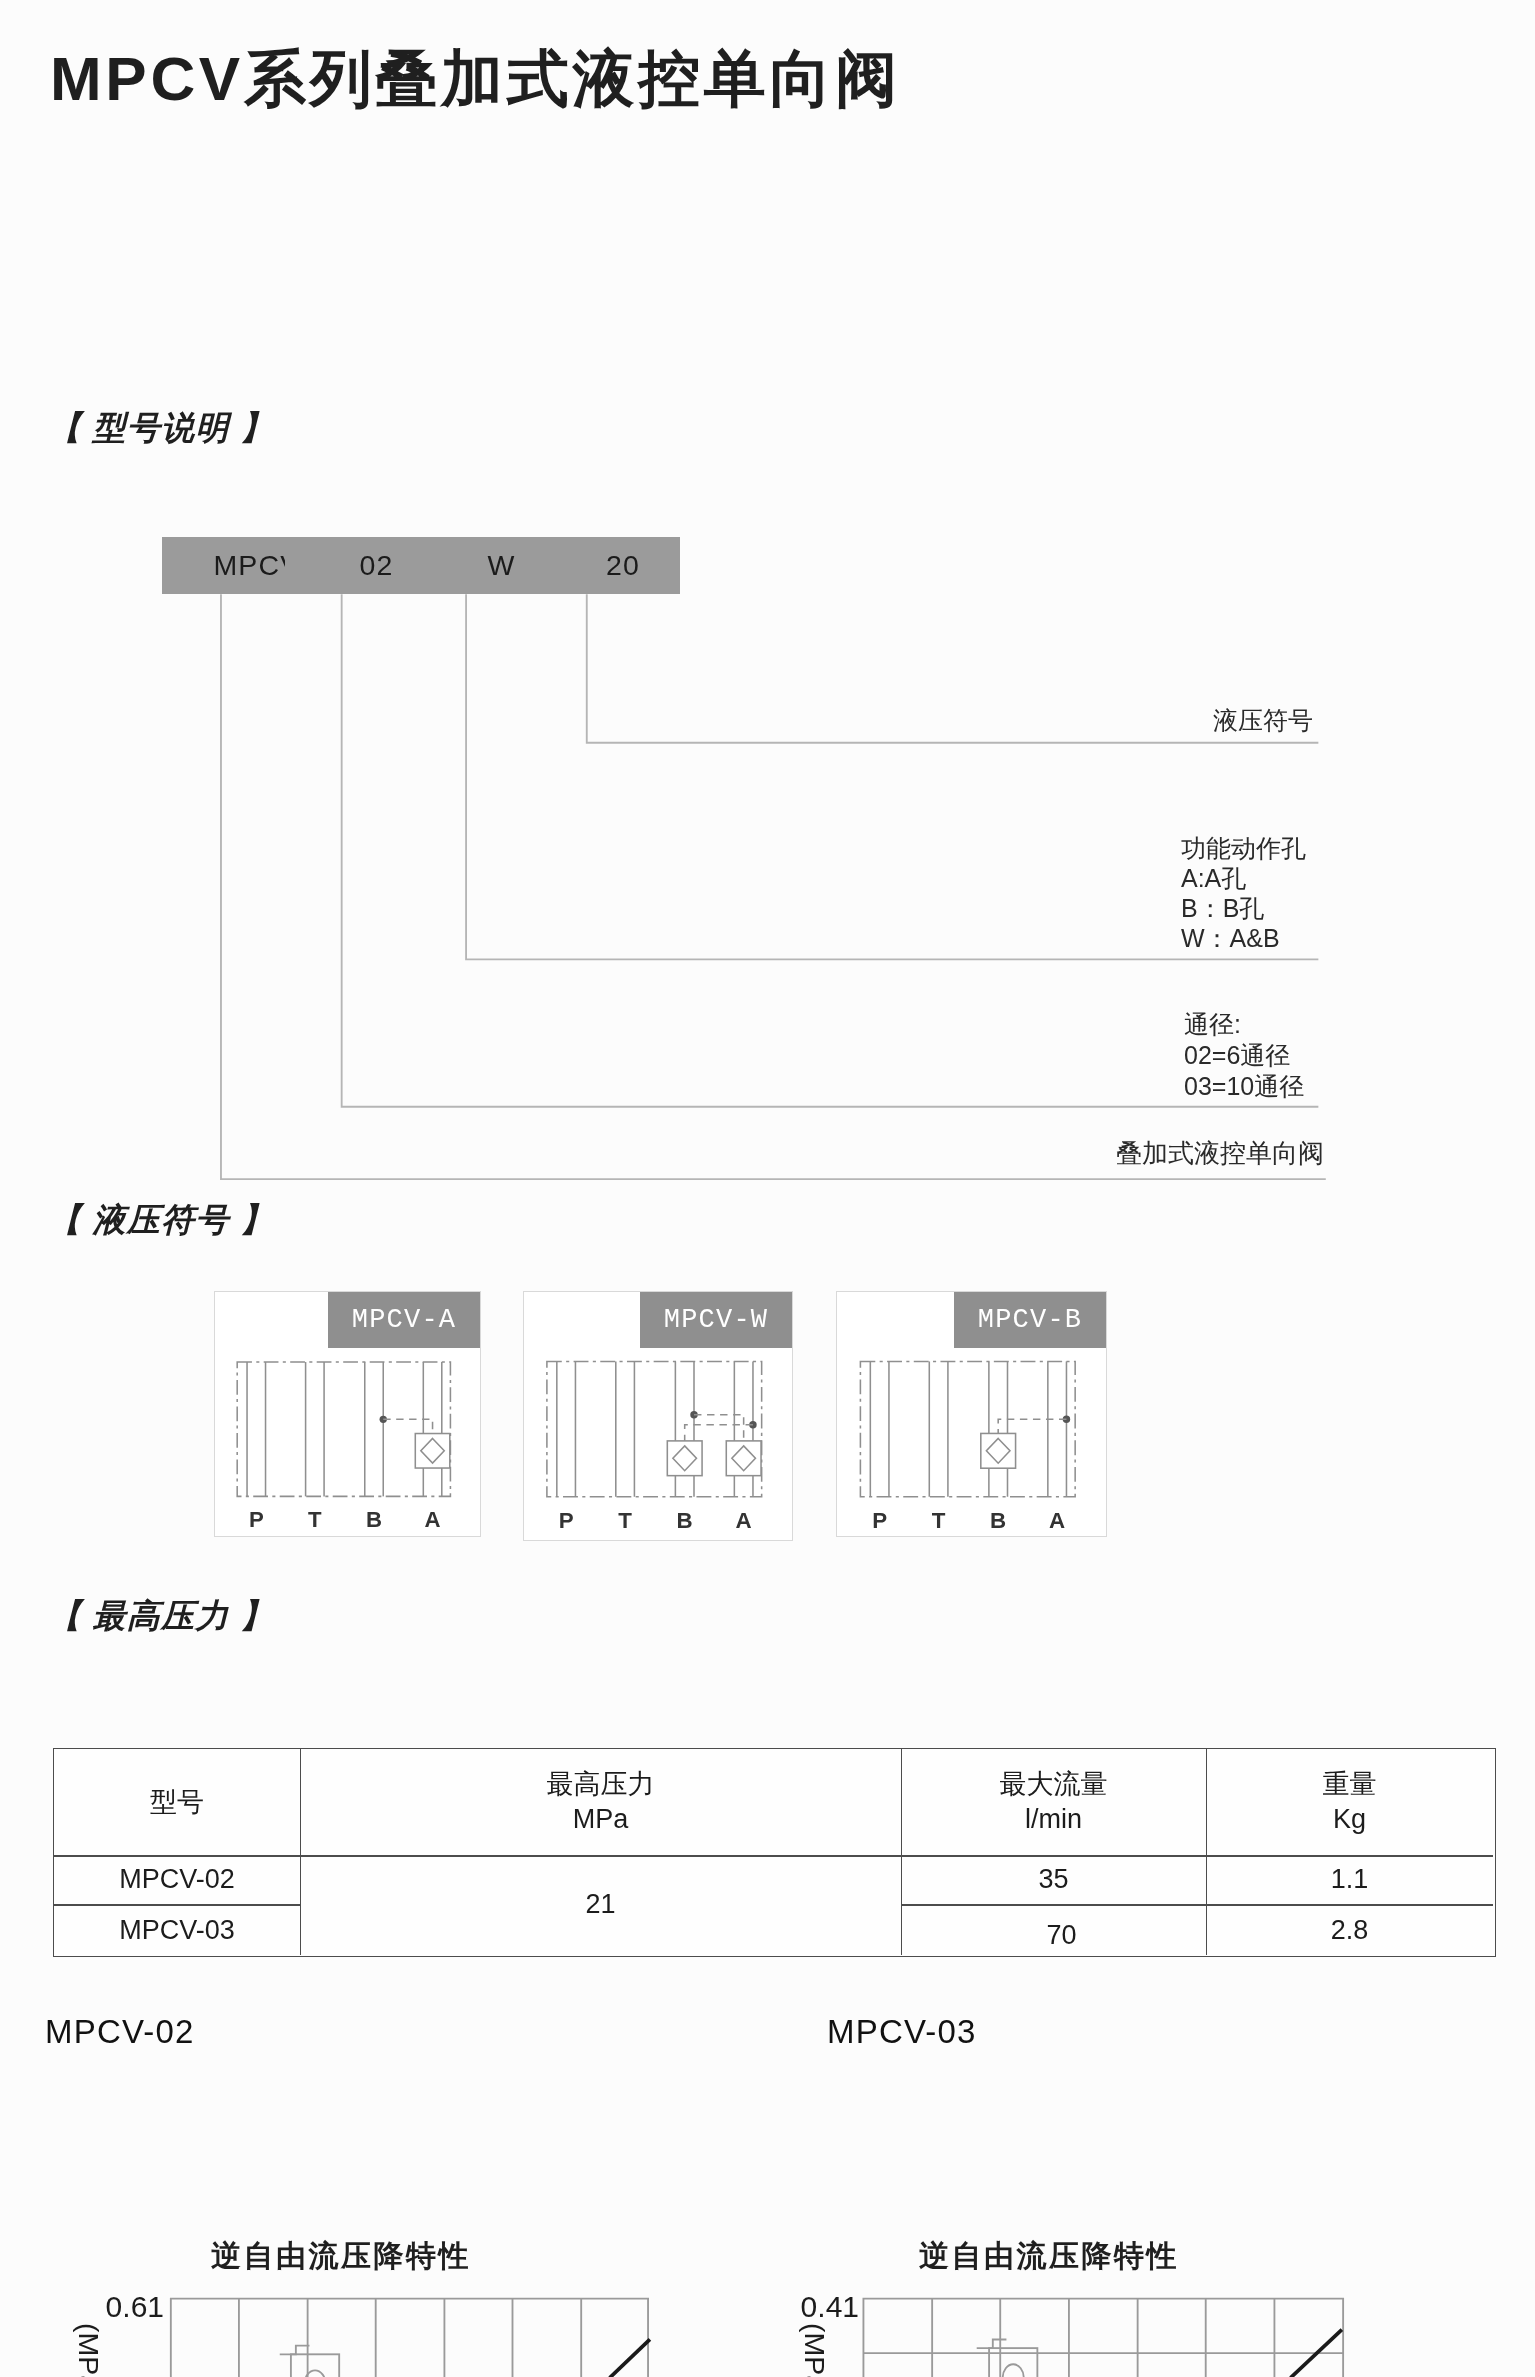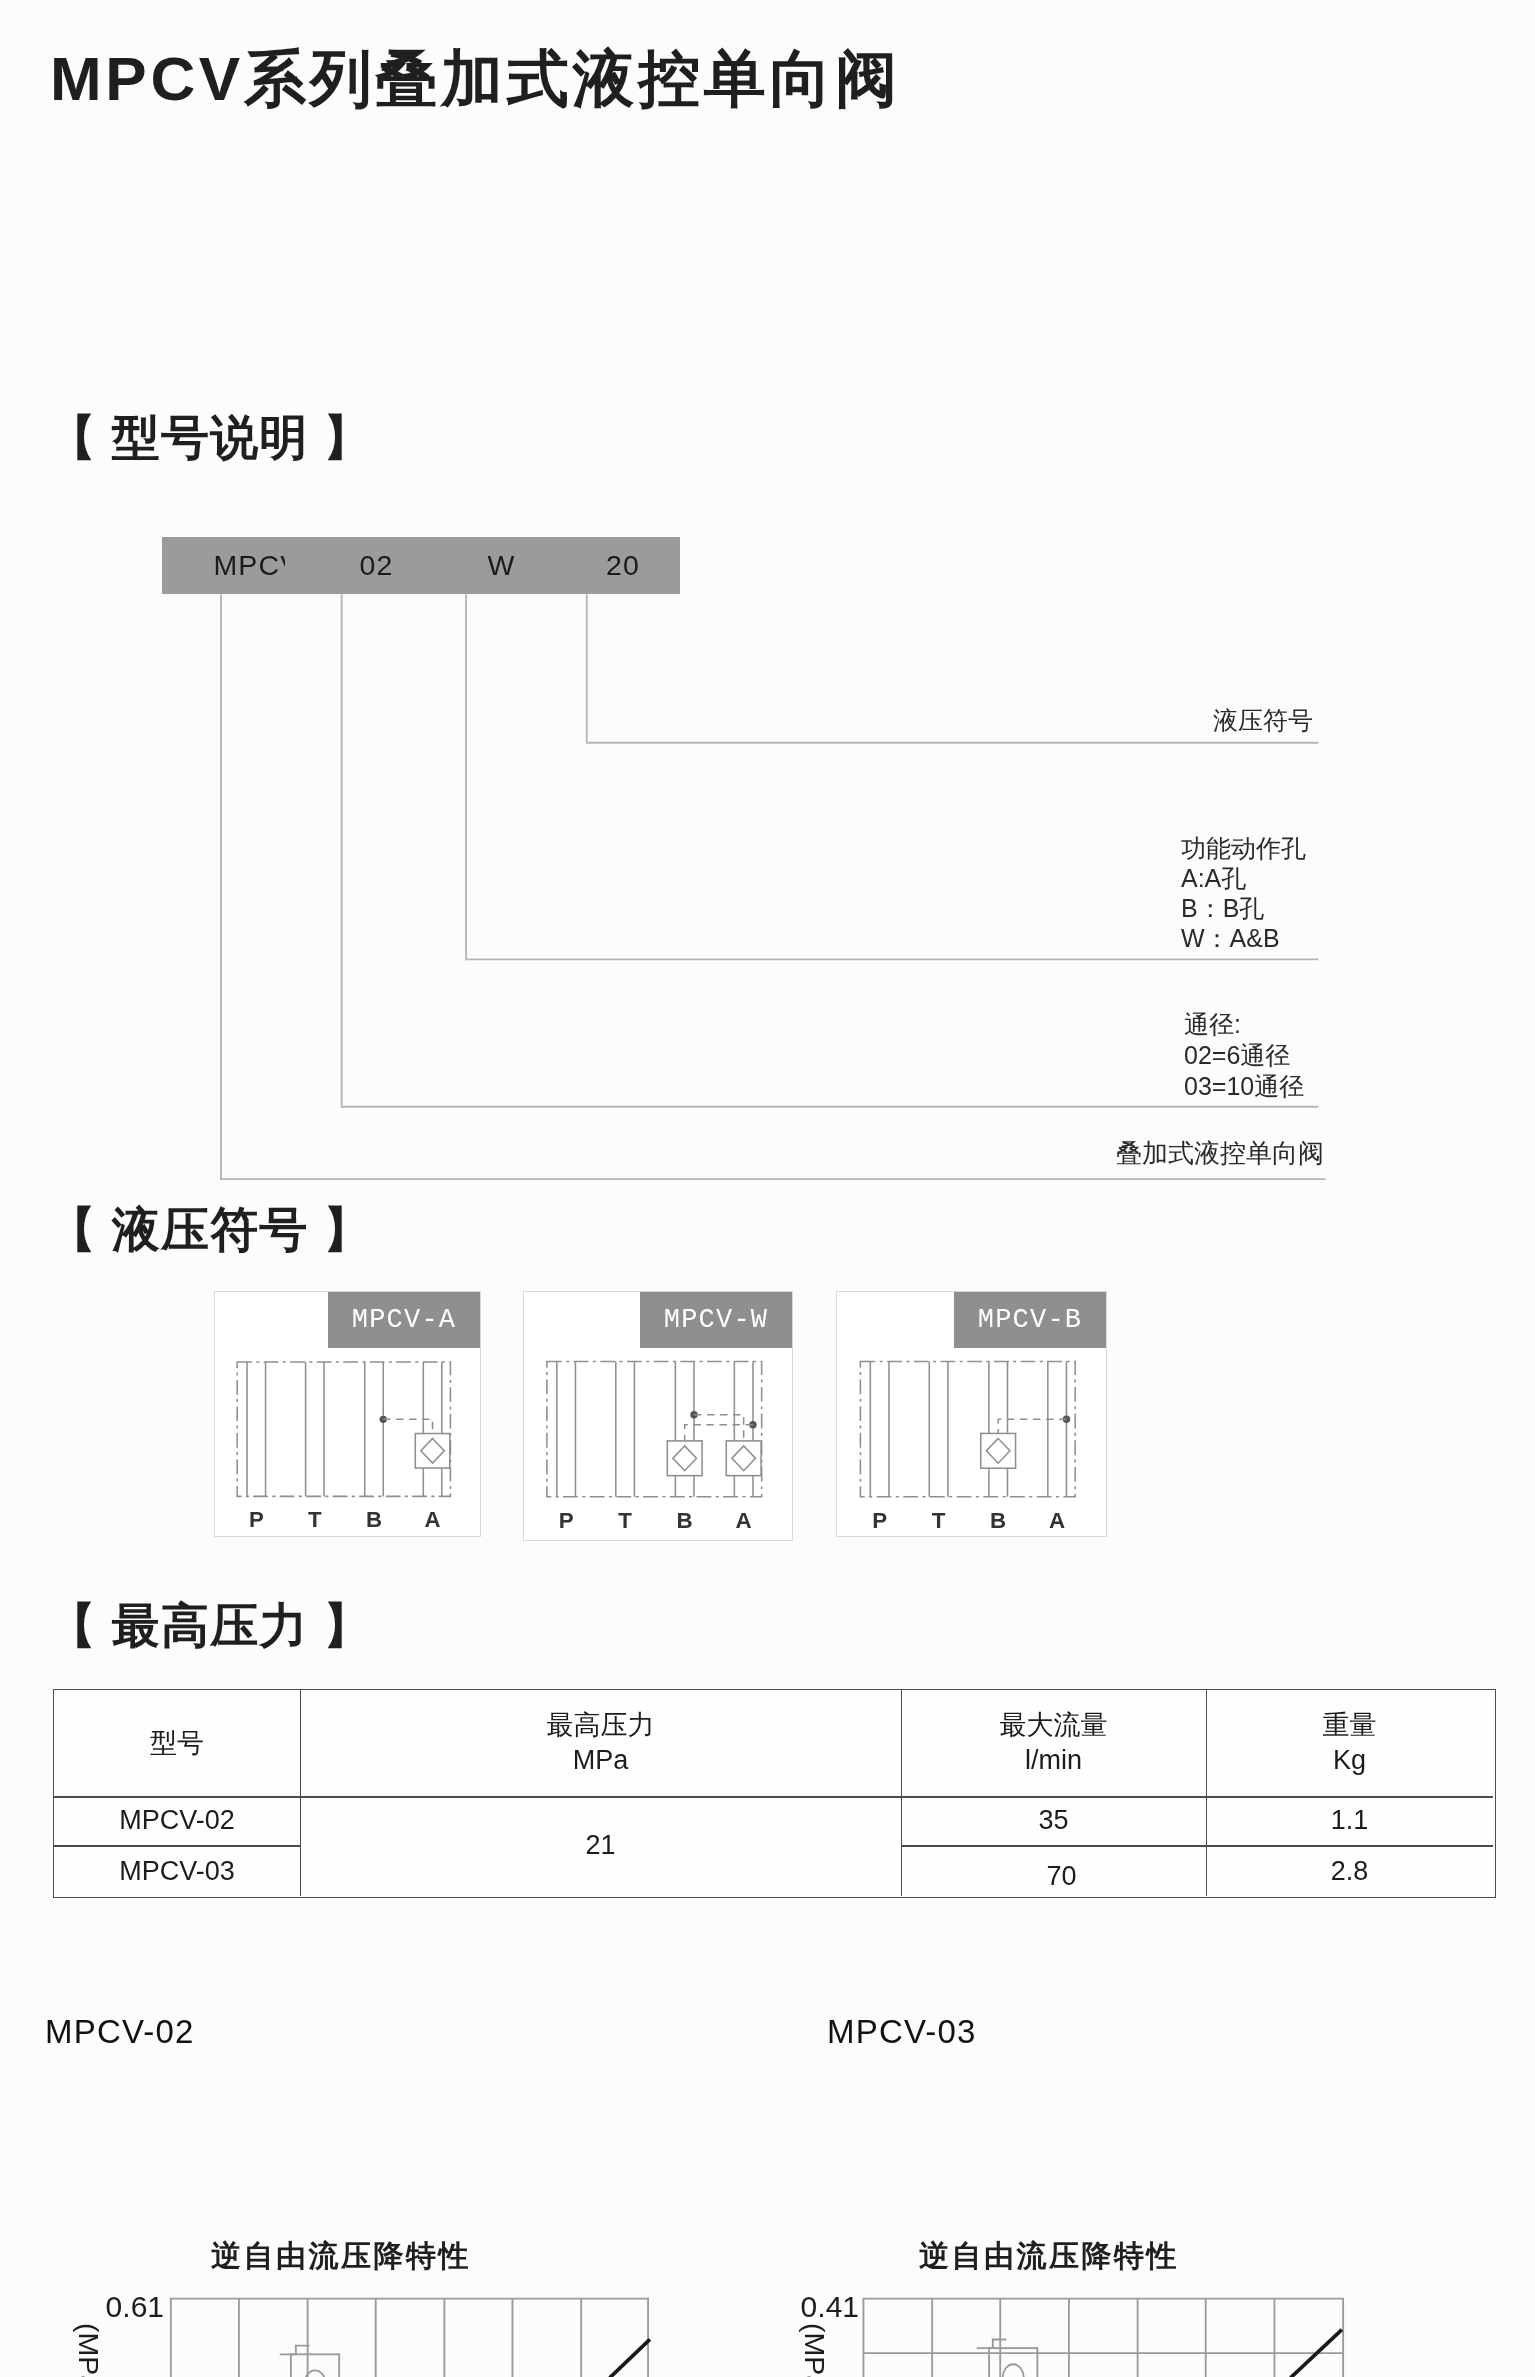--- a/index.html
+++ b/index.html
@@ -2,21 +2,21 @@
 <html style="font-size:10px"><head>
 <meta charset="utf-8">
 <style>
   html,body{margin:0;padding:0;background:#e8e8e8;}
   .page{
     position:relative;width:1535px;height:2377px;background:#fcfcfc;
     overflow:hidden;font-family:"Liberation Sans","DejaVu Sans",sans-serif;color:#1f1f1f;
   }
   .abs{position:absolute;}
   .page-title{font-size:62px;font-weight:bold;letter-spacing:3.7px;white-space:nowrap;}
-  .section-heading{font-size:48px;font-weight:bold;letter-spacing:1.2px;white-space:nowrap;}
+  .section-heading{font-size:33px;font-weight:bold;letter-spacing:1.2px;white-space:nowrap;font-style:italic;}
   .code-box{
     background:#9b9b9b;color:#1b1b1b;font-size:28.5px;letter-spacing:1.2px;
     display:flex;align-items:center;justify-content:center;padding-left:36px;
   }
   .callout{font-size:25px;line-height:31px;color:#2a2a2a;white-space:pre-line;}
   .callout.right{text-align:right;}
   .sym-card{background:#ffffff;border:1.2px solid #d9d9d9;box-sizing:border-box;}
   .sym-band{
     position:absolute;top:0;right:0;width:152px;height:56px;background:#8f8f8f;
     color:#ffffff;font-size:27px;letter-spacing:1.2px;
@@ -149,21 +149,21 @@
         <text x="67" y="280">P</text>
         <text x="162" y="280">T</text>
         <text x="258" y="280">B</text>
         <text x="353" y="280">A</text>
       </g>
     </svg>
   </div>
 
   <div class="abs section-heading" style="left:48px;top:1594px;">【 最高压力 】</div>
 
-  <div class="abs tbl" style="left:53px;top:1689px;width:1443px;height:209px;">
+  <div class="abs tbl" style="left:53px;top:1748px;width:1443px;height:209px;">
     <div class="tbl-line" style="left:246px;top:0;width:1.2px;height:206px;"></div>
     <div class="tbl-line" style="left:847px;top:0;width:1.2px;height:206px;"></div>
     <div class="tbl-line" style="left:1152px;top:0;width:1.2px;height:206px;"></div>
     <div class="tbl-line" style="left:0;top:106px;width:1439px;height:1.9px;"></div>
     <div class="tbl-line" style="left:0;top:155px;width:246px;height:1.9px;"></div>
     <div class="tbl-line" style="left:847px;top:155px;width:592px;height:1.9px;"></div>
 
     <div class="tbl-cell" style="left:0;top:0;width:246px;height:106px;">
       <span>型号</span>
     </div>

